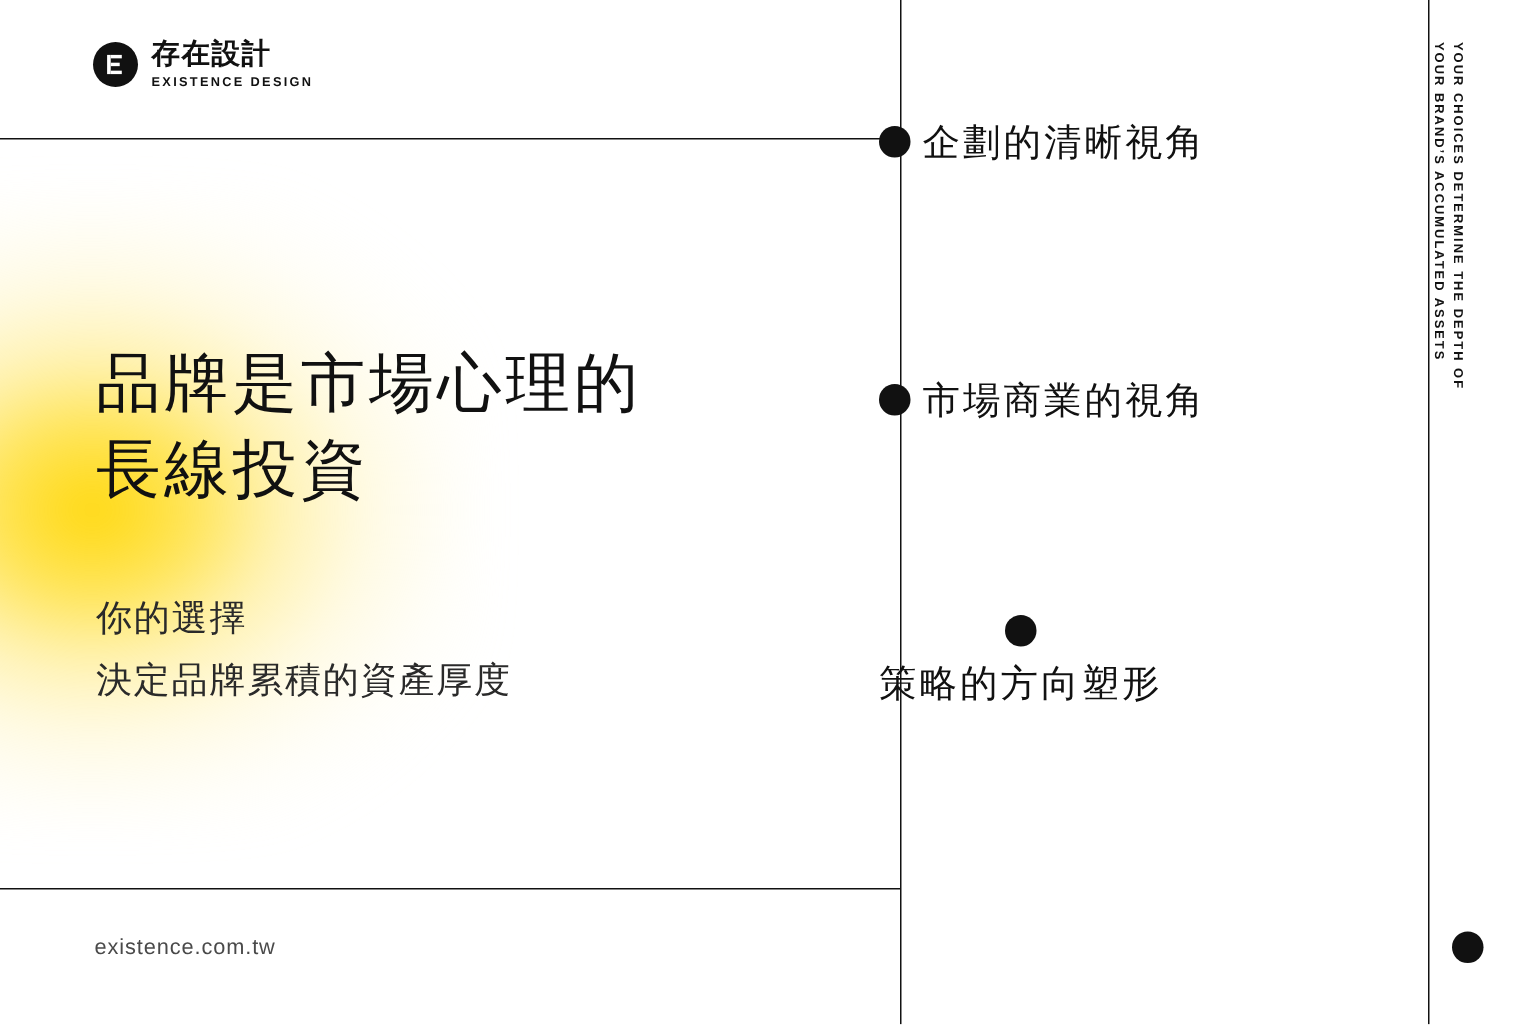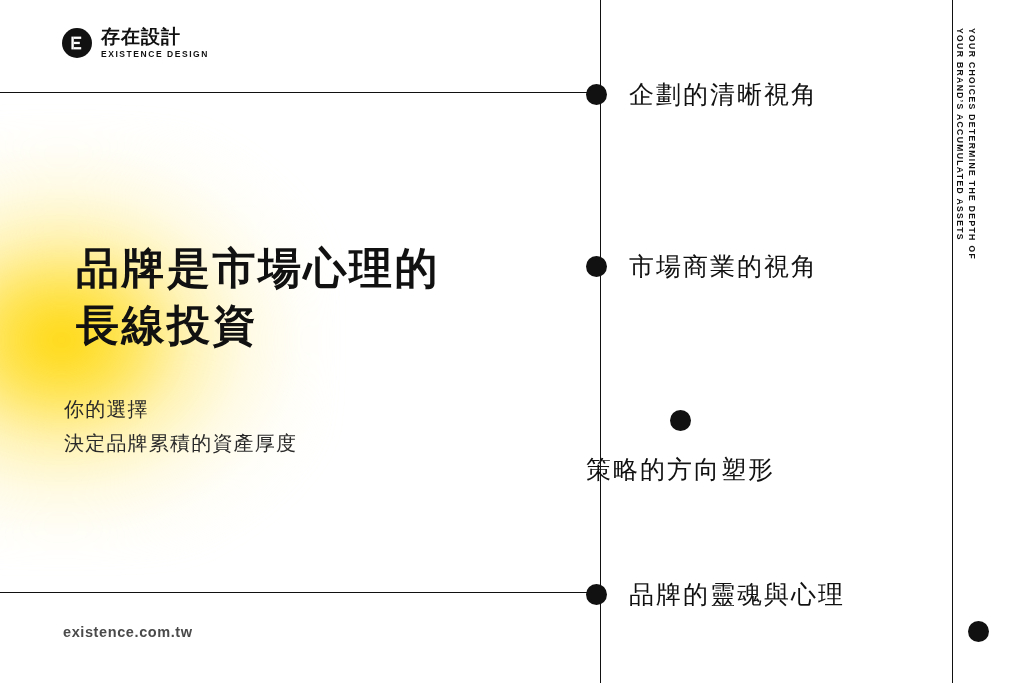--- a/index.html
+++ b/index.html
@@ -97,57 +97,56 @@
     margin-top: 4px;
     text-align: right;
   }
 
   
   .headline {
     position: absolute;
     left: 64px;
     top: 228px;
     font-size: 43px;
-    font-weight: 700;
+    font-weight: 400;
     letter-spacing: 2.5px;
     line-height: 1.32;
     color: #111111;
     white-space: pre-line;
-    margin: 12px;
+    margin: 0;
   }
   .subline {
     position: absolute;
     left: 64px;
     top: 392px;
-    font-size: 20px;
+    font-size: 24px;
     font-weight: 400;
     letter-spacing: 1.2px;
     line-height: 1.72;
     color: #2a2a2a;
     white-space: pre-line;
     margin: 0;
   }
 
   .site {
     position: absolute;
     left: 63px;
     top: 624px;
     font-size: 14.5px;
     letter-spacing: 0.6px;
     color: #4a4a4a;
-    font-weight: bold;
   }
 
   
   .tl-item {
     position: absolute;
     left: 586px;
     display: flex;
     align-items: center;
-    gap: 22px;
+    gap: 8px;
   }
   .tl-dot {
     width: 21px;
     height: 21px;
     border-radius: 50%;
     background: #111111;
     flex: none;
   }
   .tl-label {
     font-size: 25px;
@@ -232,24 +231,20 @@
     <span class="tl-label">企劃的清晰視角</span>
   </div>
   <div class="tl-item tl-1">
     <span class="tl-dot"></span>
     <span class="tl-label">市場商業的視角</span>
   </div>
   <div class="tl-item tl-2">
     <span class="tl-dot"></span>
     <span class="tl-label">策略的方向塑形</span>
   </div>
-  <div class="tl-item tl-3">
-    <span class="tl-dot"></span>
-    <span class="tl-label">品牌的靈魂與心理</span>
-  </div>
 
   <div class="vtext-wrap">
     <span class="vtext">YOUR BRAND’S ACCUMULATED ASSETS</span>
     <span class="vtext">YOUR CHOICES DETERMINE THE DEPTH OF</span>
   </div>
 
   <div class="corner-dot"></div>
 
 </div>
 

